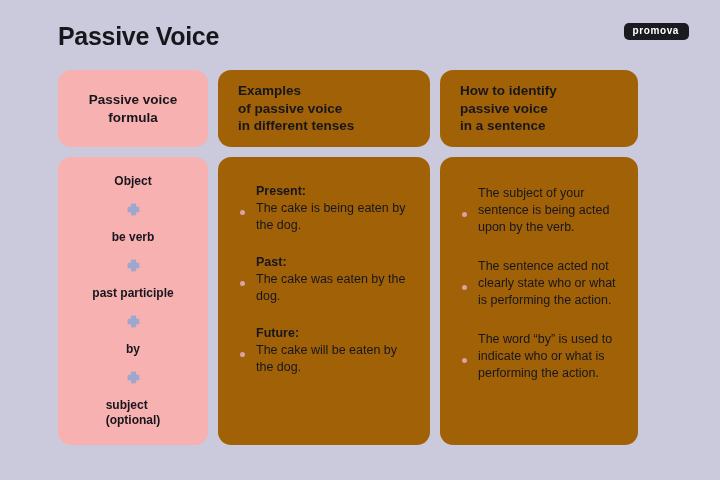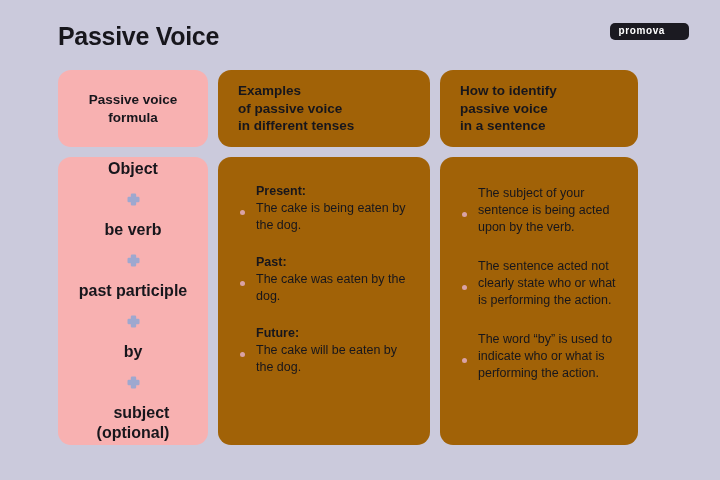--- a/index.html
+++ b/index.html
@@ -26,21 +26,21 @@
     color: #17161c;
     letter-spacing: -0.3px;
   }
   #brand-logo {
     position: absolute;
     right: 31px;
     top: 23px;
     background: #1b1a21;
     color: #ffffff;
     border-radius: 5px;
-    padding: 3px 24px 4px 9px;
+    padding: 3px 10px 4px 9px;
     font-size: 10px;
     font-weight: bold;
     letter-spacing: 0.6px;
     line-height: 1;
   }
 
   
   .column {
     position: absolute;
     top: 70px;
@@ -84,24 +84,24 @@
   #formula-list {
     height: 100%;
     display: flex;
     flex-direction: column;
     align-items: center;
     justify-content: center;
     padding: 16px 8px;
     box-sizing: border-box;
   }
   .formula-term {
-    font-size: 16px;
-    font-weight: bold;
-    color: #17161c;
-    text-align: right;
+    font-size: 12px;
+    font-weight: bold;
+    color: #17161c;
+    text-align: left;
     line-height: 1.25;
     white-space: pre-line;
   }
   .plus-icon {
     display: block;
     margin: 13px 0;
     width: 15px;
     height: 15px;
     color: #9ea8cf;
   }

